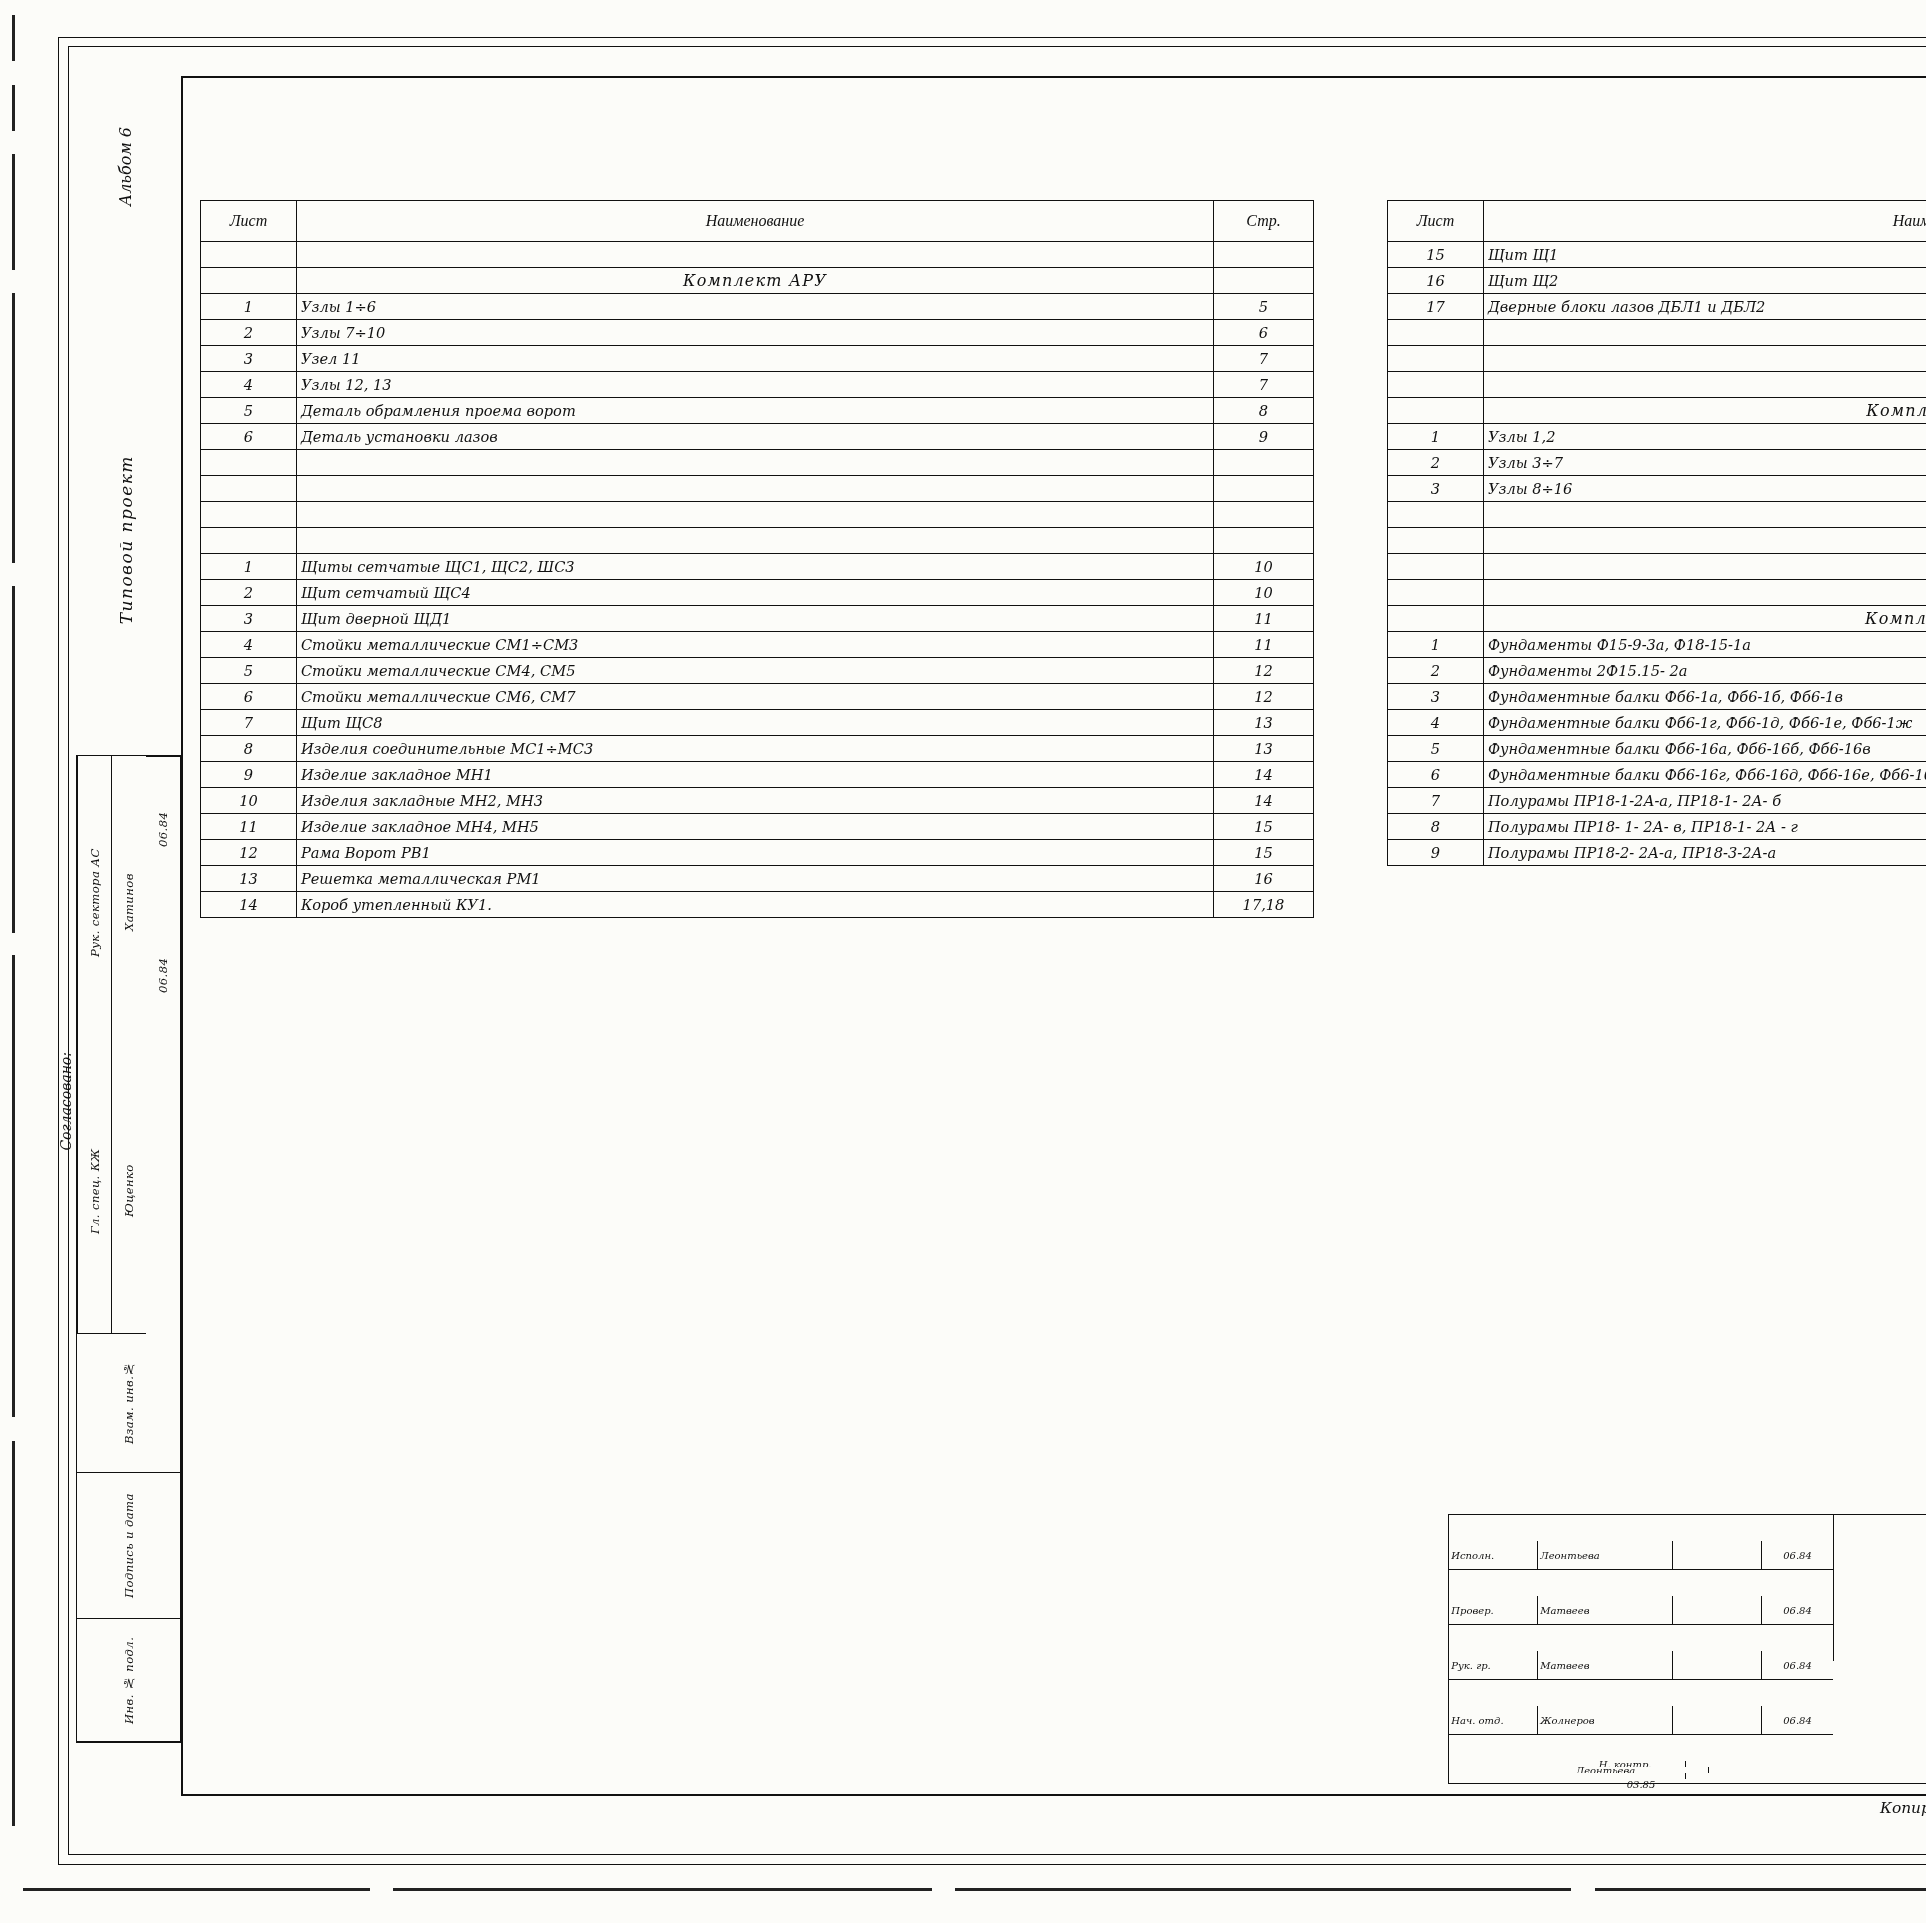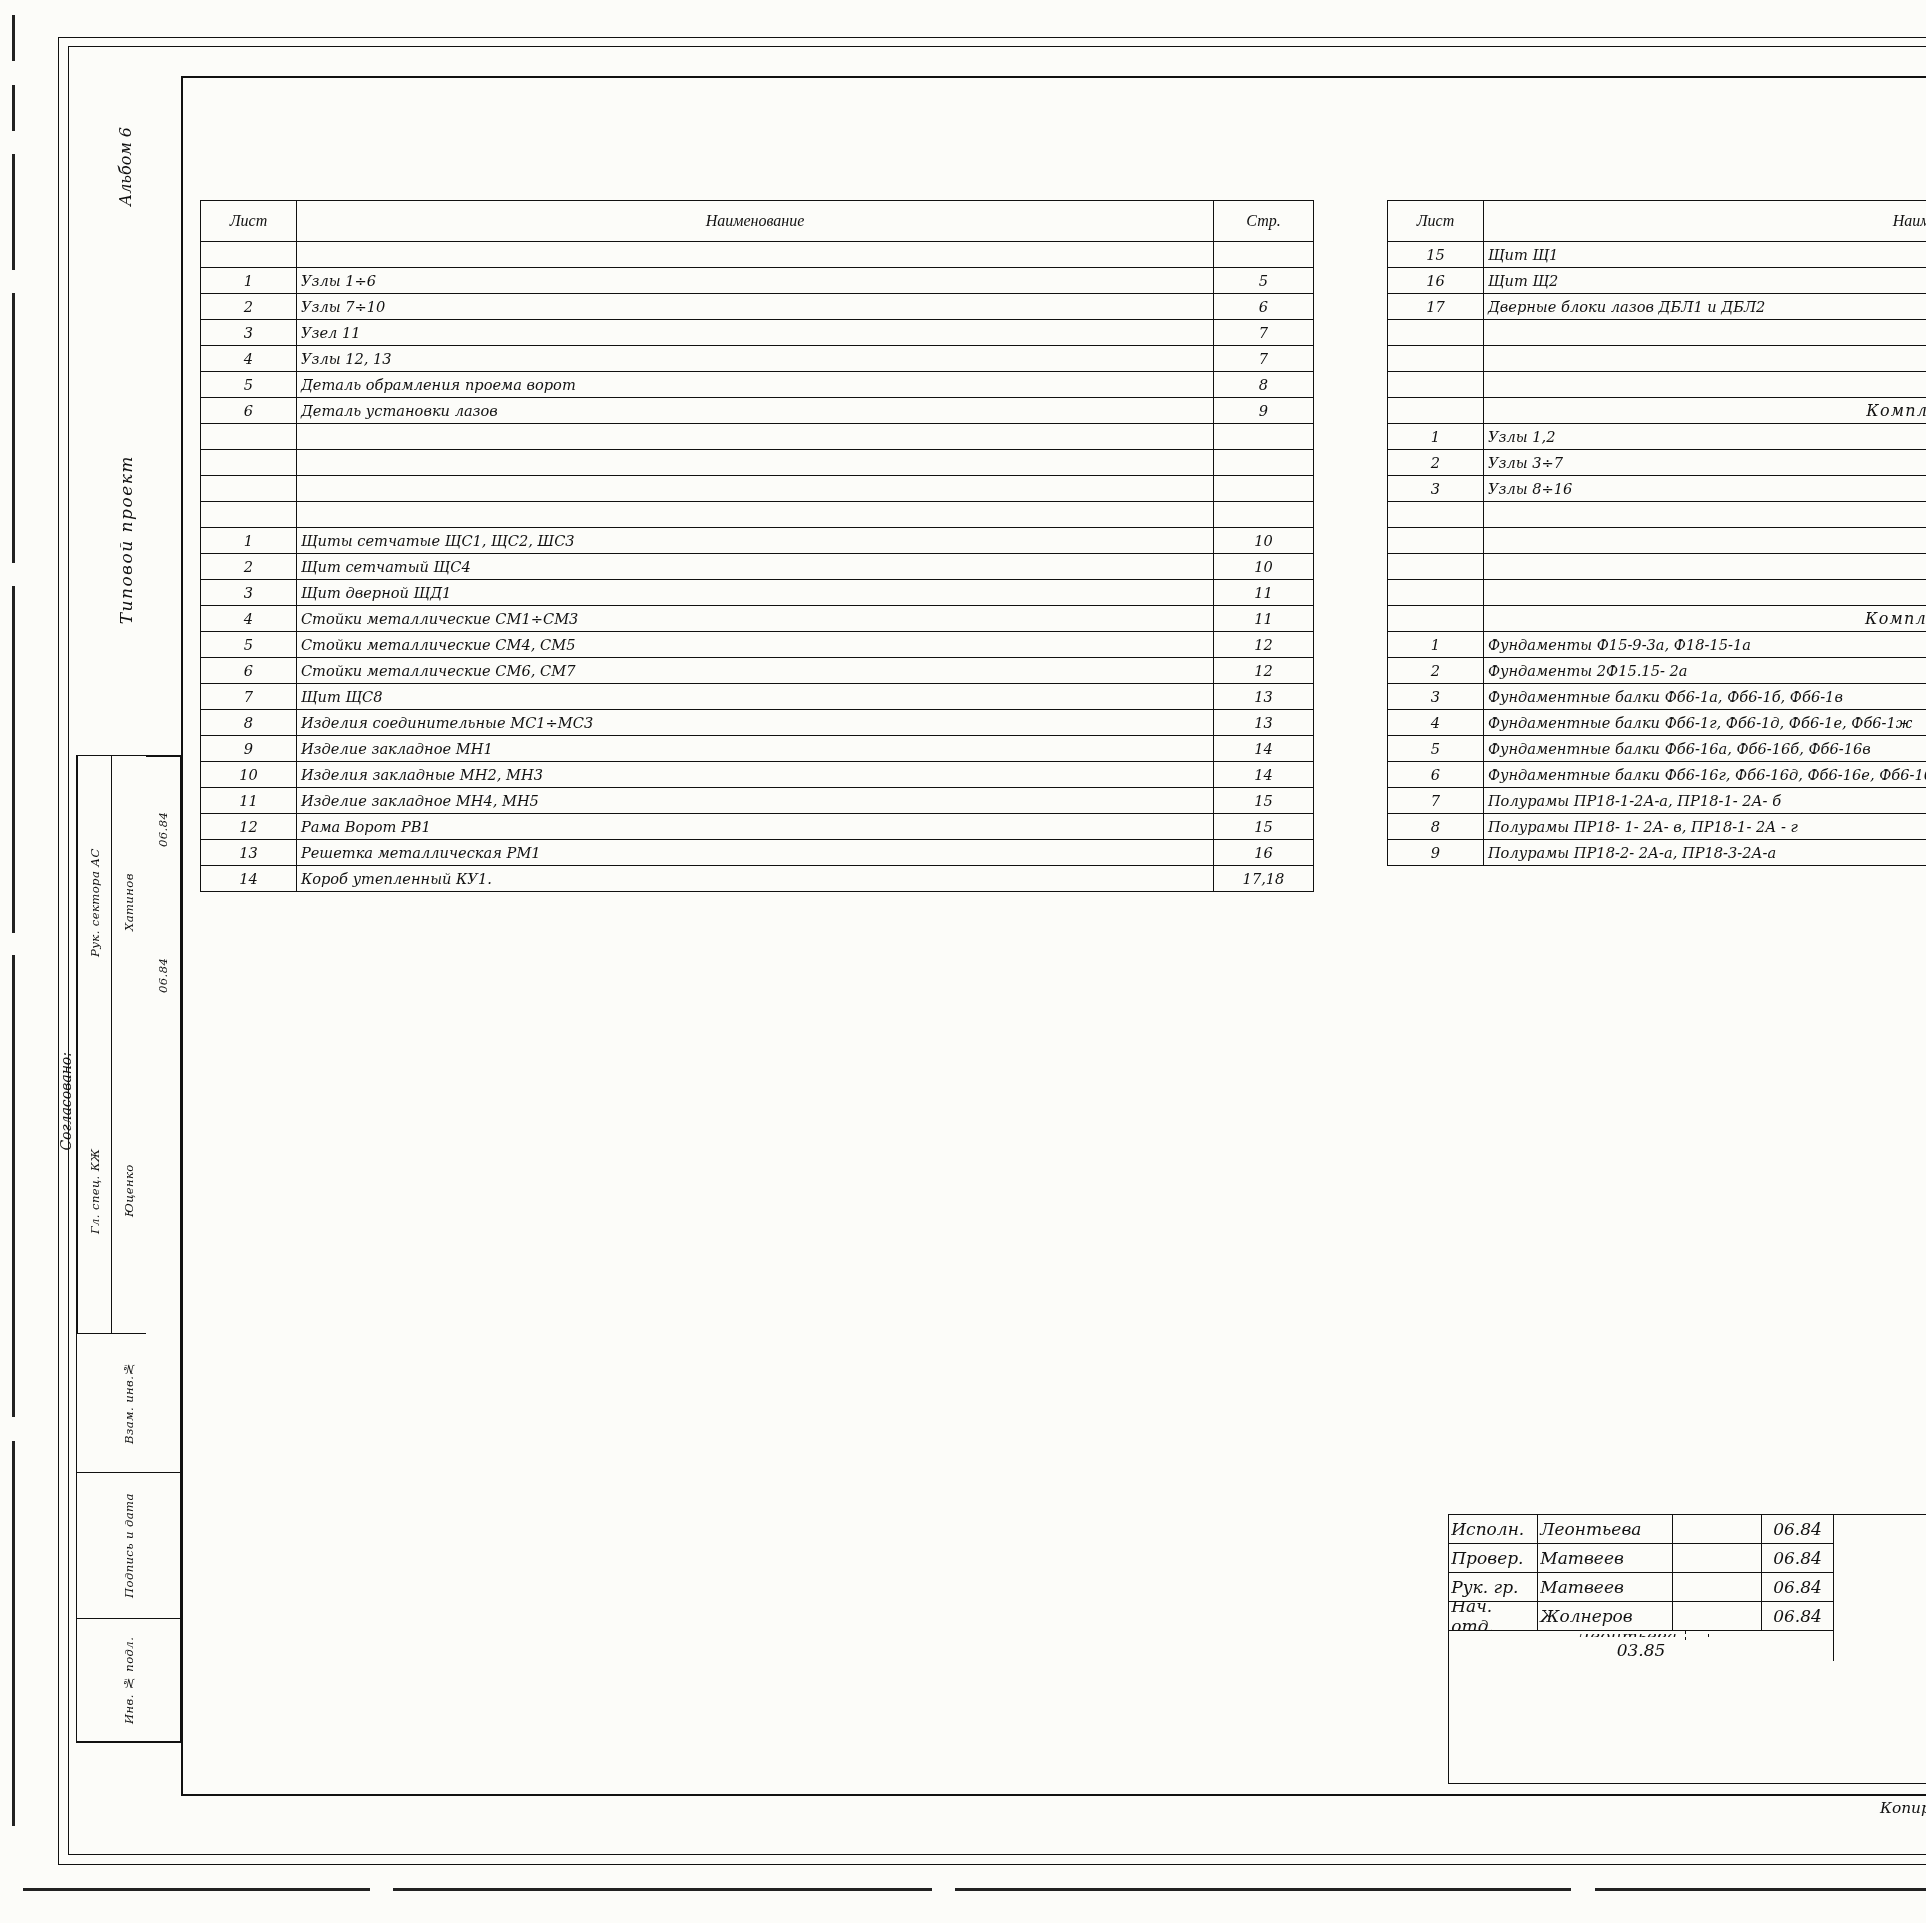--- a/index.html
+++ b/index.html
@@ -117,21 +117,21 @@
     box-sizing:border-box;
     font-family:"DejaVu Serif", serif;
     font-style:italic;
   }
   .tb-sign{
     position:absolute;left:0;top:0;width:385px;height:146px;
     border-right:1.2px solid #111;box-sizing:border-box;
   }
   .tb-sign-row{
     height:29px;border-bottom:1.2px solid #111;box-sizing:border-box;
-    display:flex;align-items:center;font-size:17px;
+    display:flex;align-items:center;font-size:10px;margin-top:26px;
   }
   .tb-sign-row:last-child{border-bottom:none;flex-direction:column;}
   .tb-role{width:89px;border-right:1.2px solid #111;height:100%;display:flex;align-items:center;padding-left:2.3px;box-sizing:border-box;overflow:hidden;}
   .tb-name{width:135px;border-right:1.2px solid #111;height:100%;display:flex;align-items:center;padding-left:2.3px;box-sizing:border-box;overflow:hidden;font-style:italic;}
   .tb-sig{width:89px;border-right:1.2px solid #111;height:100%;display:flex;align-items:center;justify-content:center;box-sizing:border-box;color:#444;}
   .tb-date{flex:1;height:100%;display:flex;align-items:center;justify-content:center;box-sizing:border-box;}
   .tb-code{
     position:absolute;left:389px;top:7.7px;width:701px;
     text-align:center;font-size:23px;letter-spacing:2.3px;
   }
@@ -214,20 +214,25 @@
       <tr>
         <td class="hd">Лист</td>
         <td class="hd">Наименование</td>
         <td class="hd">Стр.</td>
       </tr>
     </thead>
     <tbody>
         <tr>
           <td class="c"></td>
           <td class="l"></td>
+          <td class="c"></td>
+        </tr>
+        <tr>
+          <td class="c"></td>
+          <td class="sec">Комплект АРУ</td>
           <td class="c"></td>
         </tr>
         <tr>
           <td class="c">1</td>
           <td class="l">Узлы   1÷6</td>
           <td class="c">5</td>
         </tr>
         <tr>
           <td class="c">2</td>
           <td class="l">Узлы   7÷10</td>

